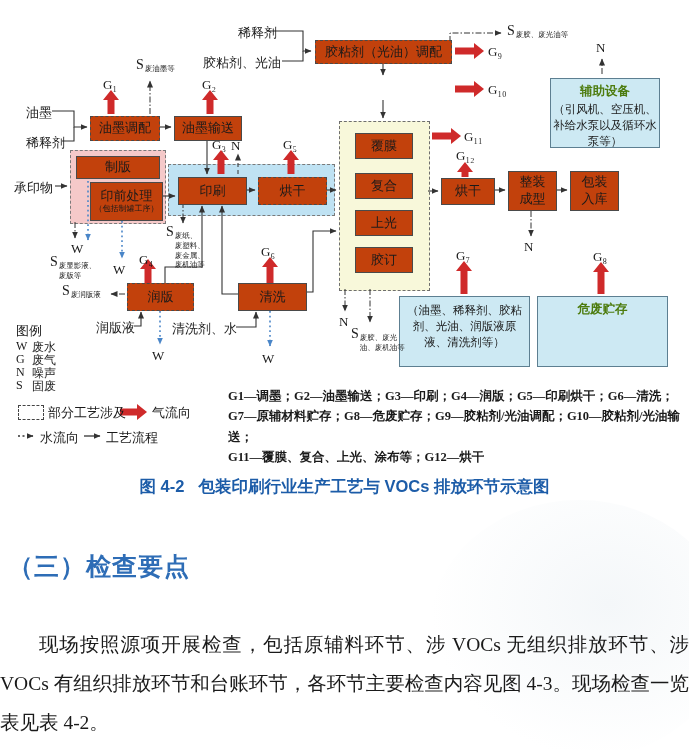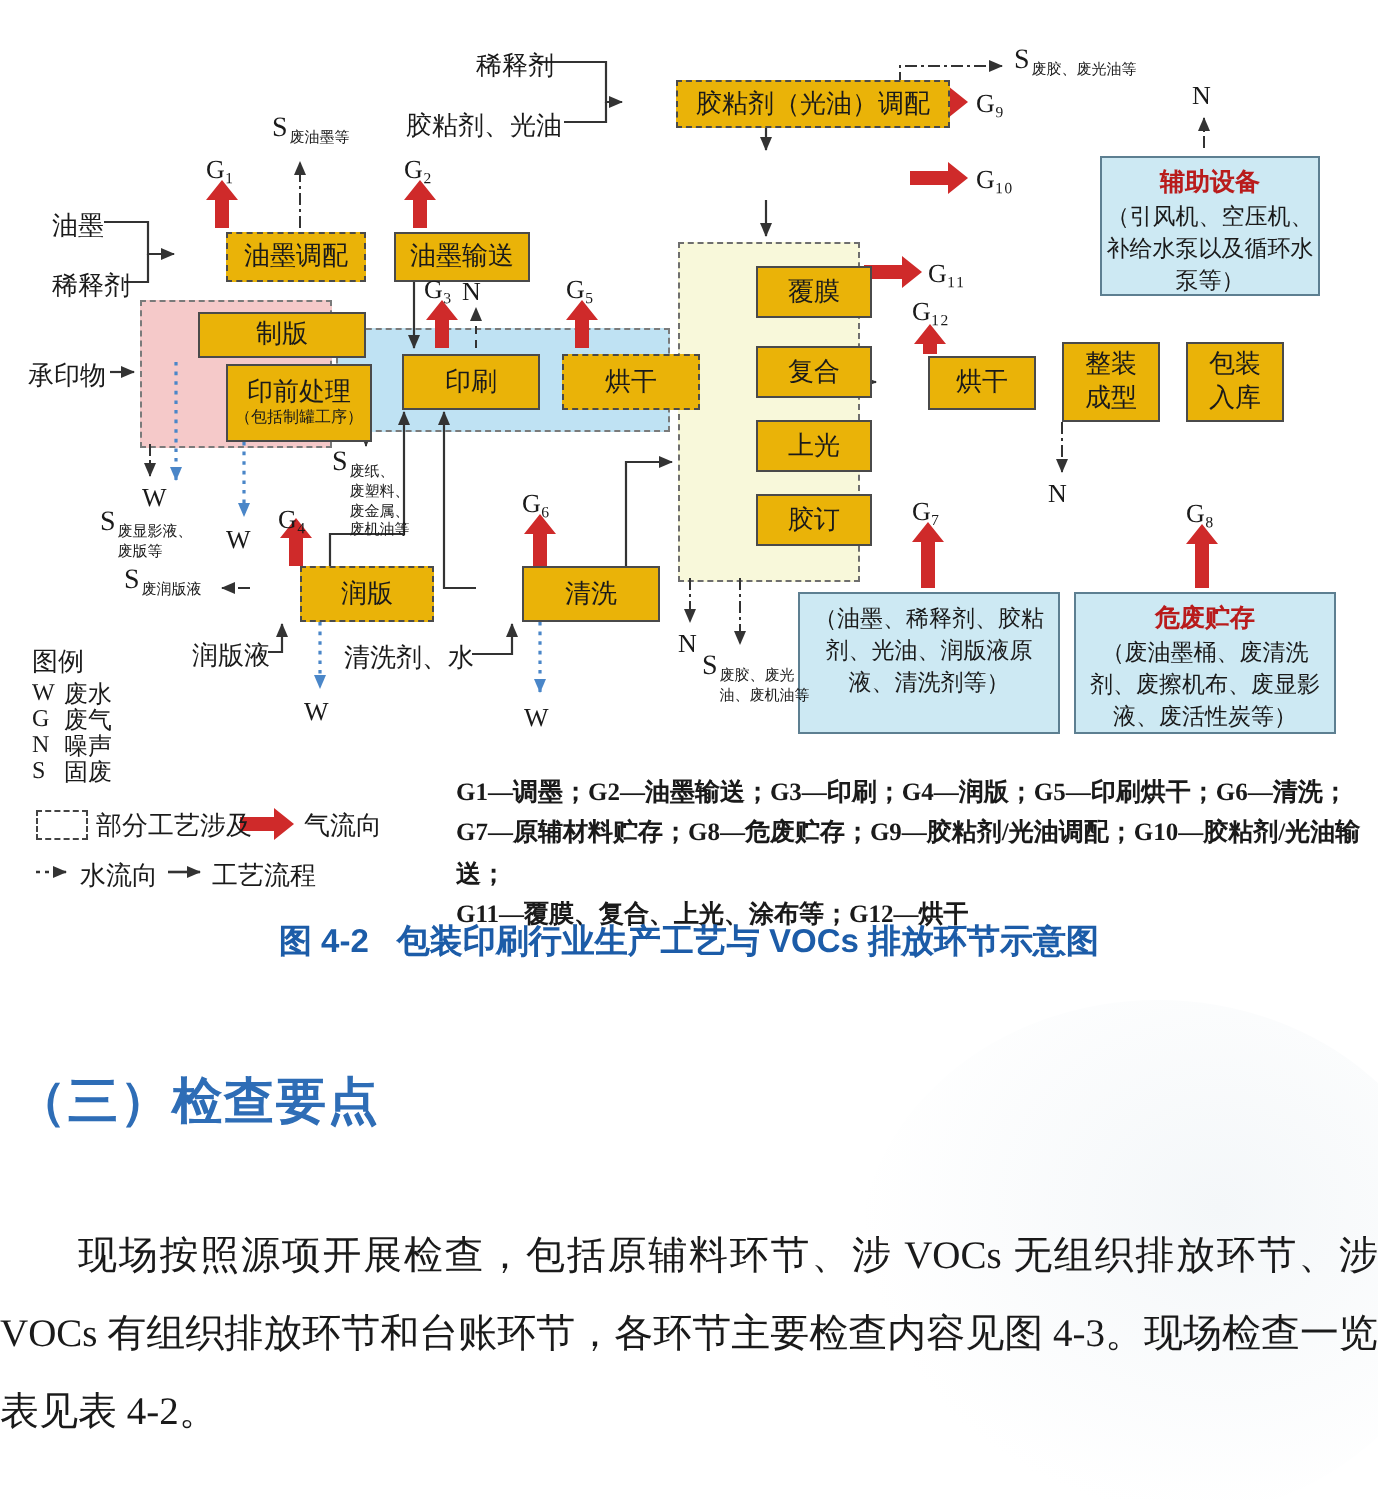--- a/index.html
+++ b/index.html
@@ -4,41 +4,41 @@
 <style>
   html,body{margin:0;padding:0;background:#fff;}
   body{width:689px;min-height:750px;position:relative;font-family:"Liberation Serif","DejaVu Serif",serif;color:#1a1a1a;overflow:hidden;}
   .watermark{position:absolute;right:-40px;top:500px;width:300px;height:260px;background:radial-gradient(ellipse at 60% 40%, #f4f7f9 0%, #ffffff 70%);border-radius:50%;z-index:0;}
   .diagram{position:relative;width:689px;height:452px;z-index:1;}
   .region{position:absolute;border:1px dashed #7a7a7a;z-index:1;}
   .pink{background:#f5c9c9;}
   .blueband{background:#bfe2f3;}
   .yellowbox{background:#f8f8da;border-color:#6e6e6e;}
   svg.conn{position:absolute;left:0;top:0;z-index:2;}
-  .box{position:absolute;background:#eab308;border:1px solid #4a4a4a;display:flex;align-items:center;justify-content:center;text-align:center;font-size:13px;line-height:1.15;z-index:3;margin-left:23px;}
+  .box{position:absolute;background:#c2410c;border:1px solid #4a4a4a;display:flex;align-items:center;justify-content:center;text-align:center;font-size:13px;line-height:1.15;z-index:3;}
   .dashedbox{border-style:dashed;}
   .tl{display:block;width:32px;font-size:13px;line-height:1.3;}
   .prep{flex-direction:column;line-height:1.1;}
   .prep .pp-sub{font-size:8px;margin-top:1px;}
   .infobox{position:absolute;background:#cde9f3;border:1px solid #5d7f91;text-align:center;z-index:3;padding:4px 2px 2px;box-sizing:border-box;}
-  .ib-title{font-family:"Liberation Sans",sans-serif;font-weight:bold;font-size:12.5px;color:#b91c1c;}
+  .ib-title{font-family:"Liberation Sans",sans-serif;font-weight:bold;font-size:12.5px;color:#4d7c0f;}
   .ib-sub{font-size:11.5px;line-height:1.38;margin-top:2px;}
   .lab{position:absolute;font-size:13px;z-index:3;white-space:nowrap;}
   .glabel{position:absolute;font-size:13px;z-index:3;}
   .mark{position:absolute;font-size:13px;z-index:3;}
   .slabel{position:absolute;display:flex;z-index:3;}
   .sbase{font-size:14px;line-height:1;}
   .ssub{font-size:7.5px;line-height:1.3;white-space:pre-line;margin-top:6px;margin-left:1px;text-align:left;}
   .lg-title{position:absolute;font-size:13px;z-index:3;}
   .lg-item{position:absolute;left:16px;font-size:12px;z-index:3;display:flex;}
   .lg-item .sym{width:16px;display:inline-block;}
   .lg-box-icon{position:absolute;left:18px;top:405px;width:24px;height:13px;border:1px dashed #444;z-index:3;}
   .lg-text{position:absolute;font-size:13px;z-index:3;}
   .keyblock{position:absolute;left:228px;top:386px;width:460px;font-size:12.5px;line-height:1.62;z-index:3;font-weight:bold;}
-  .caption{text-align:center;margin-top:8px;color:#1c5ca8;font-family:"Liberation Sans",sans-serif;font-weight:bold;font-size:16.5px;position:relative;z-index:1;}
+  .caption{text-align:center;margin-top:24px;color:#1c5ca8;font-family:"Liberation Sans",sans-serif;font-weight:bold;font-size:16.5px;position:relative;z-index:1;}
   .caption .cap-label{margin-right:14px;}
   .heading{margin:52px 0 0 8px;color:#2e6db6;font-family:"Liberation Sans",sans-serif;font-weight:bold;font-size:25px;letter-spacing:1px;position:relative;z-index:1;}
   .bodytext{margin:42px 0 0 0;font-size:19.5px;line-height:39px;text-align:justify;text-indent:2em;position:relative;z-index:1;}
 </style>
 </head>
 <body>
 
 <div class="watermark"></div>
 
 <div class="diagram">
@@ -153,21 +153,20 @@
 
   <div class="infobox" style="left:550px;top:78px;width:110px;height:70px">
     <div class="ib-title">辅助设备</div>
     <div class="ib-sub">（引风机、空压机、补给水泵以及循环水泵等）</div>
   </div>
   <div class="infobox" style="left:399px;top:296px;width:131px;height:71px">
     <div class="ib-sub">（油墨、稀释剂、胶粘剂、光油、润版液原液、清洗剂等）</div>
   </div>
   <div class="infobox" style="left:537px;top:296px;width:131px;height:71px">
     <div class="ib-title">危废贮存</div>
-    <div class="ib-sub">（废油墨桶、废清洗剂、废擦机布、废显影液、废活性炭等）</div>
   </div>
 
   <div class="glabel" style="left:103px;top:77px">G₁</div>
   <div class="glabel" style="left:202px;top:77px">G₂</div>
   <div class="glabel" style="left:212px;top:137px">G₃</div>
   <div class="glabel" style="left:139px;top:252px">G₄</div>
   <div class="glabel" style="left:283px;top:137px">G₅</div>
   <div class="glabel" style="left:261px;top:244px">G₆</div>
   <div class="glabel" style="left:456px;top:248px">G₇</div>
   <div class="glabel" style="left:593px;top:249px">G₈</div>

